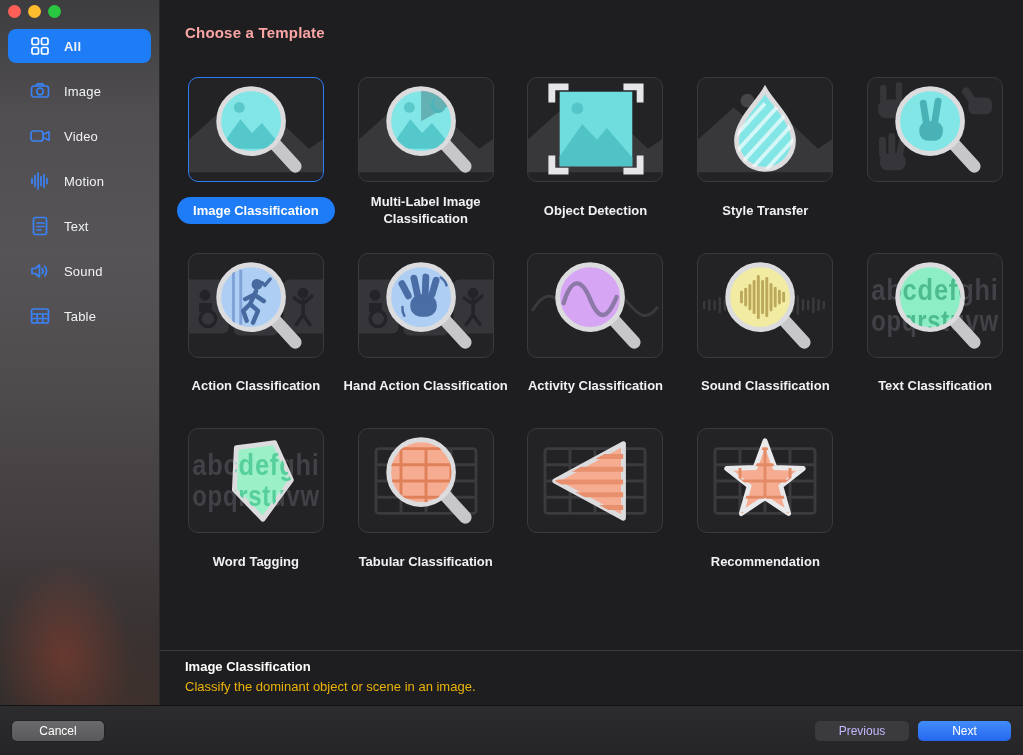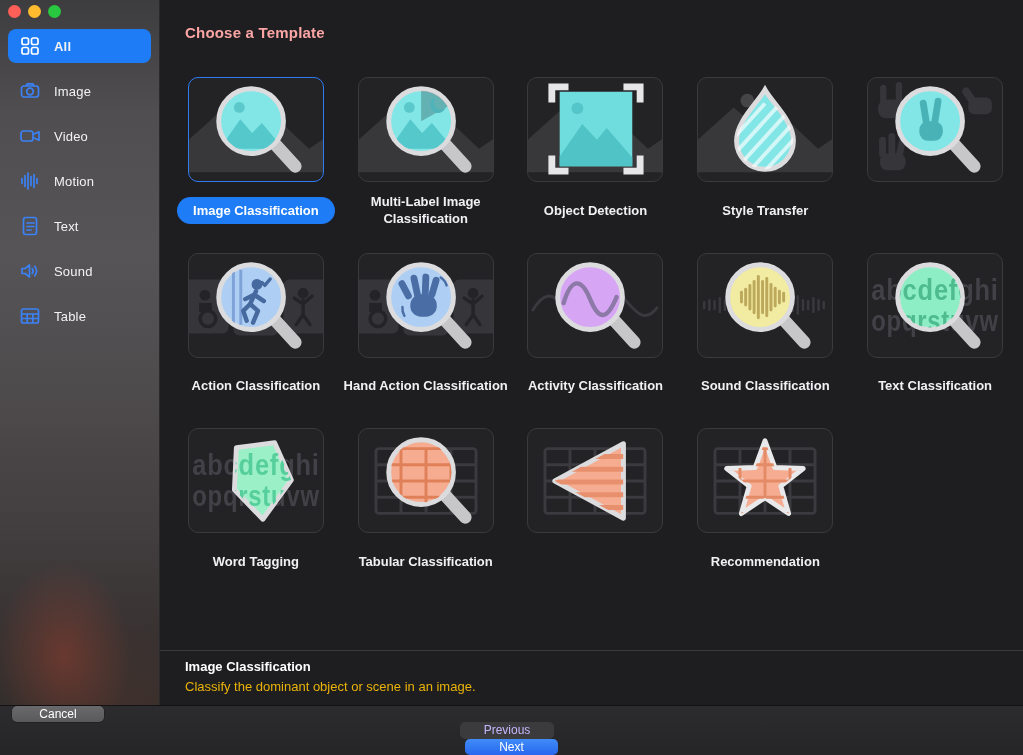--- a/index.html
+++ b/index.html
@@ -16,21 +16,21 @@
       radial-gradient(95px 130px at 40% 93%, rgba(146,64,48,.55), rgba(146,64,48,0) 72%),
       radial-gradient(130px 160px at 80% 104%, rgba(95,55,45,.35), transparent 70%),
       linear-gradient(180deg,#3d3c3e 0%,#504e50 16%,#565456 36%,#4e4b4d 56%,#433e40 74%,#383231 90%,#332e2c 100%);
     border-right:1px solid #2a2a2c;
   }
   .traffic{position:absolute;top:5px;left:8px;display:flex;gap:7px;}
   .traffic span{width:13px;height:13px;border-radius:50%;display:block;}
   .nav{position:absolute;top:29px;left:0;right:0;}
   .s-item{
     display:flex;align-items:center;height:34px;margin:0 8px 11px 8px;
-    padding-left:10px;border-radius:8px;cursor:default;color:#f2f2f4;
+    padding-left:20px;border-radius:8px;cursor:default;color:#f2f2f4;
   }
   .s-item.selected{background:#1d7cf6;}
   .s-icon{width:24px;height:22px;margin-right:12px;display:flex;align-items:center;justify-content:center;}
   .s-lbl{font-size:13px;font-weight:500;letter-spacing:.2px;}
   .s-item.selected .s-lbl{font-weight:600;}
   
   .content{position:absolute;left:160px;top:0;right:0;height:705px;background:#1e1e21;}
   .page-title{
     position:absolute;left:25px;top:24px;margin:0;
     font-size:15px;font-weight:700;color:#fca5a5;letter-spacing:.2px;
@@ -58,21 +58,21 @@
     position:absolute;left:0;right:0;top:650px;bottom:0;
     border-top:1px solid #39393c;padding:8px 0 0 25px;background:#1e1e21;
   }
   .desc-title{font-size:13px;font-weight:700;color:#ffffff;margin:0;}
   .desc-text{font-size:13px;font-weight:400;color:#eab308;margin:5px 0 0 0;}
   
   .footer{
     position:absolute;left:0;top:705px;width:100%;height:50px;
     background:linear-gradient(#2c2c2e,#252527);
     border-top:1px solid #131315;
-    display:flex;align-items:center;padding:0 12px;flex-direction:column;
+    display:flex;align-items:center;padding:0 12px;
   }
   .btn{
     height:20px;border:none;border-radius:5px;font-family:inherit;
     font-size:12px;font-weight:500;display:inline-flex;align-items:center;justify-content:center;
     cursor:pointer;
   }
   .btn-cancel{min-width:92px;background:linear-gradient(#6a6a6c,#59595b);color:#fff;margin-right:auto;box-shadow:0 0 0 .5px rgba(0,0,0,.35);}
   .btn-prev{min-width:94px;background:#3b3b3d;color:#c4b5fd;margin-right:9px;text-align:center;}
   .btn-next{min-width:93px;background:linear-gradient(#418cf8,#2667ee);color:#fff;}
 </style>

